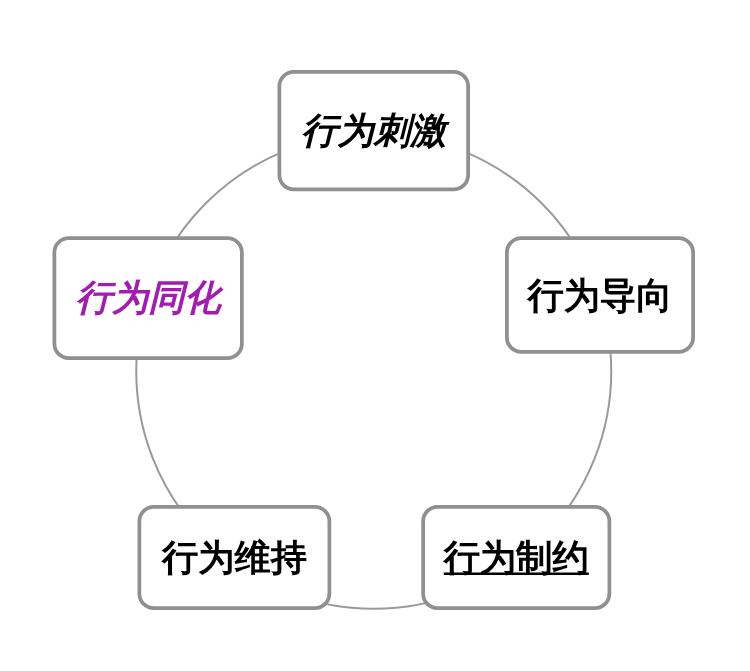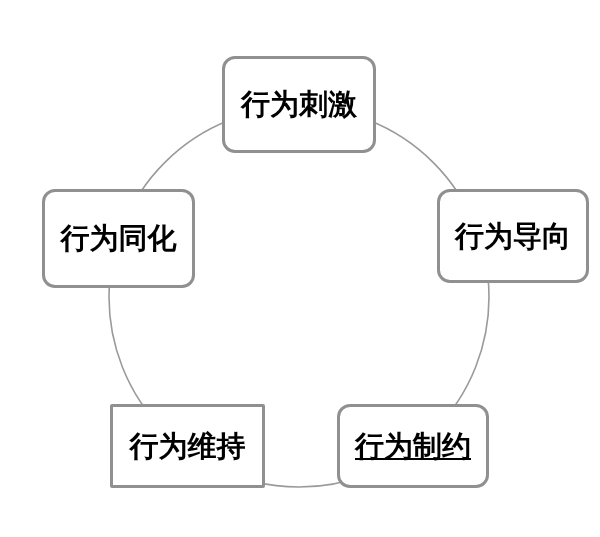--- a/index.html
+++ b/index.html
@@ -41,22 +41,22 @@
     color: #000000;
     font-family: "DejaVu Serif", "Liberation Serif", serif;
     font-weight: bold;
     font-size: 29px;
     line-height: 1;
     letter-spacing: 0px;
     white-space: nowrap;
     user-select: none;
   }
   
-  .n-top     { left: 222px; top: 56px;  width: 154px; height: 97px; }
-  .n-right   { left: 404px; top: 189px; width: 152px; height: 94px; margin-left: 33px; }
+  .n-top     { left: 222px; top: 56px;  width: 154px; height: 97px; font-style: italic; }
+  .n-right   { left: 404px; top: 189px; width: 152px; height: 94px; }
   .n-botright{ left: 337px; top: 404px; width: 152px; height: 84px; }
   .n-botleft { left: 110px; top: 404px; width: 155px; height: 84px; }
   .n-left    { left: 42px;  top: 189px; width: 153px; height: 99px; }
 </style>
 </head>
 <body>
 
 <div id="canvas">
 
   <svg id="ring" viewBox="0 0 600 537">
@@ -68,21 +68,21 @@
   </div>
 
   <div class="node n-right" style="border-color: rgb(144, 144, 144); background: rgb(255, 255, 255); border-radius: 13px; border-width: 3px;">
     <span class="node-label" style="color: rgb(0, 0, 0);">行为导向</span>
   </div>
 
   <div class="node n-botright" style="border-color: rgb(144, 144, 144); background: rgb(255, 255, 255); border-radius: 13px; border-width: 3px; text-decoration: underline;">
     <span class="node-label" style="color: rgb(0, 0, 0);">行为制约</span>
   </div>
 
-  <div class="node n-botleft" style="border-color: rgb(144, 144, 144); background: rgb(255, 255, 255); border-radius: 2px; border-width: 3px;">
+  <div class="node n-botleft" style="border-color: rgb(144, 144, 144); background: rgb(255, 255, 255); border-radius: 13px; border-width: 3px;">
     <span class="node-label" style="color: rgb(0, 0, 0);">行为维持</span>
   </div>
 
   <div class="node n-left" style="border-color: rgb(144, 144, 144); background: rgb(255, 255, 255); border-radius: 13px; border-width: 3px;">
-    <span class="node-label" style="color: #000000;">行为同化</span>
+    <span class="node-label" style="color: #a21caf; font-style: italic;">行为同化</span>
   </div>
 
 </div>
 
 </body></html>

